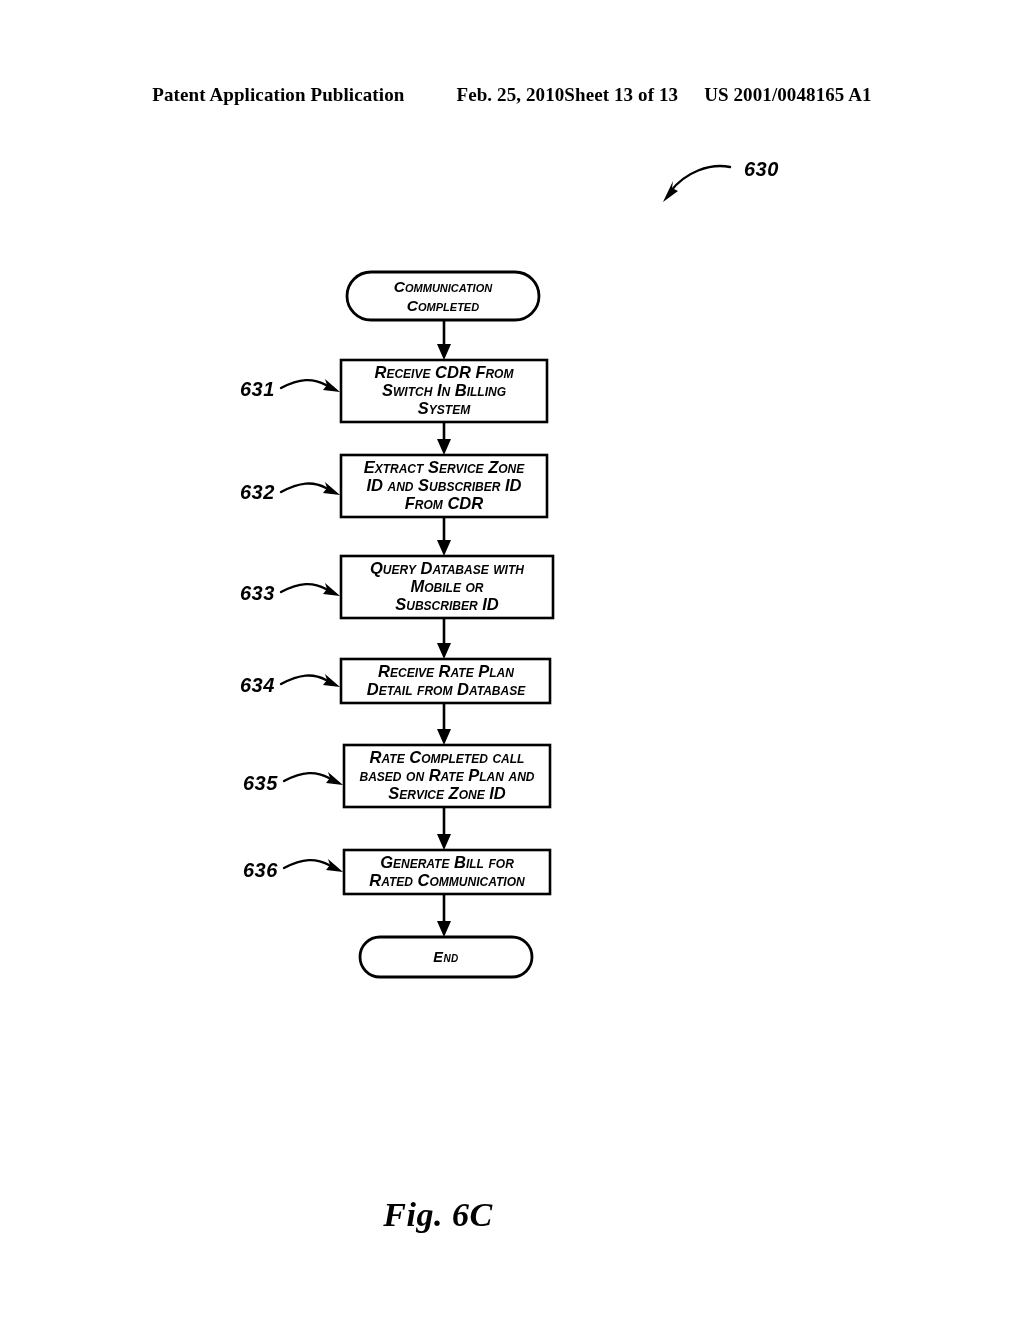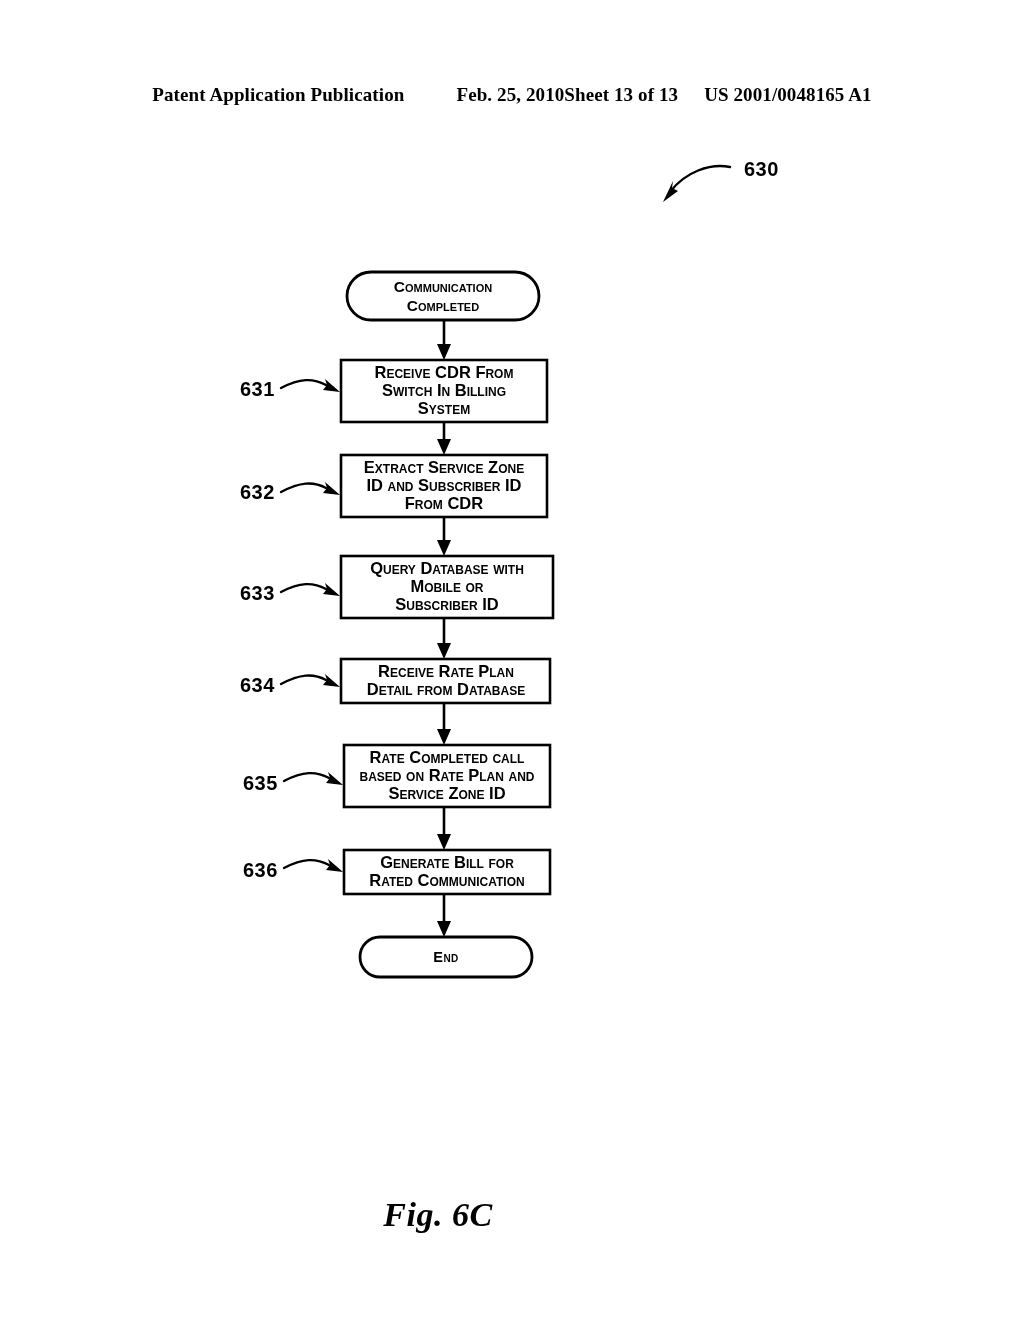--- a/index.html
+++ b/index.html
@@ -36,20 +36,21 @@
   .hdr-sheet    { margin-right: 26px; }
   .hdr-patno    { }
 
   
   .figure-area {
     position: absolute;
     top: 0;
     left: 0;
     width: 1024px;
     height: 1109px;
+    font-style: italic;
   }
   svg { display: block; }
 
   .flow-text {
     font-family: "Liberation Sans", sans-serif;
     font-variant: small-caps;
     font-weight: bold;
     font-size: 16.5px;
     fill: #000000;
   }

